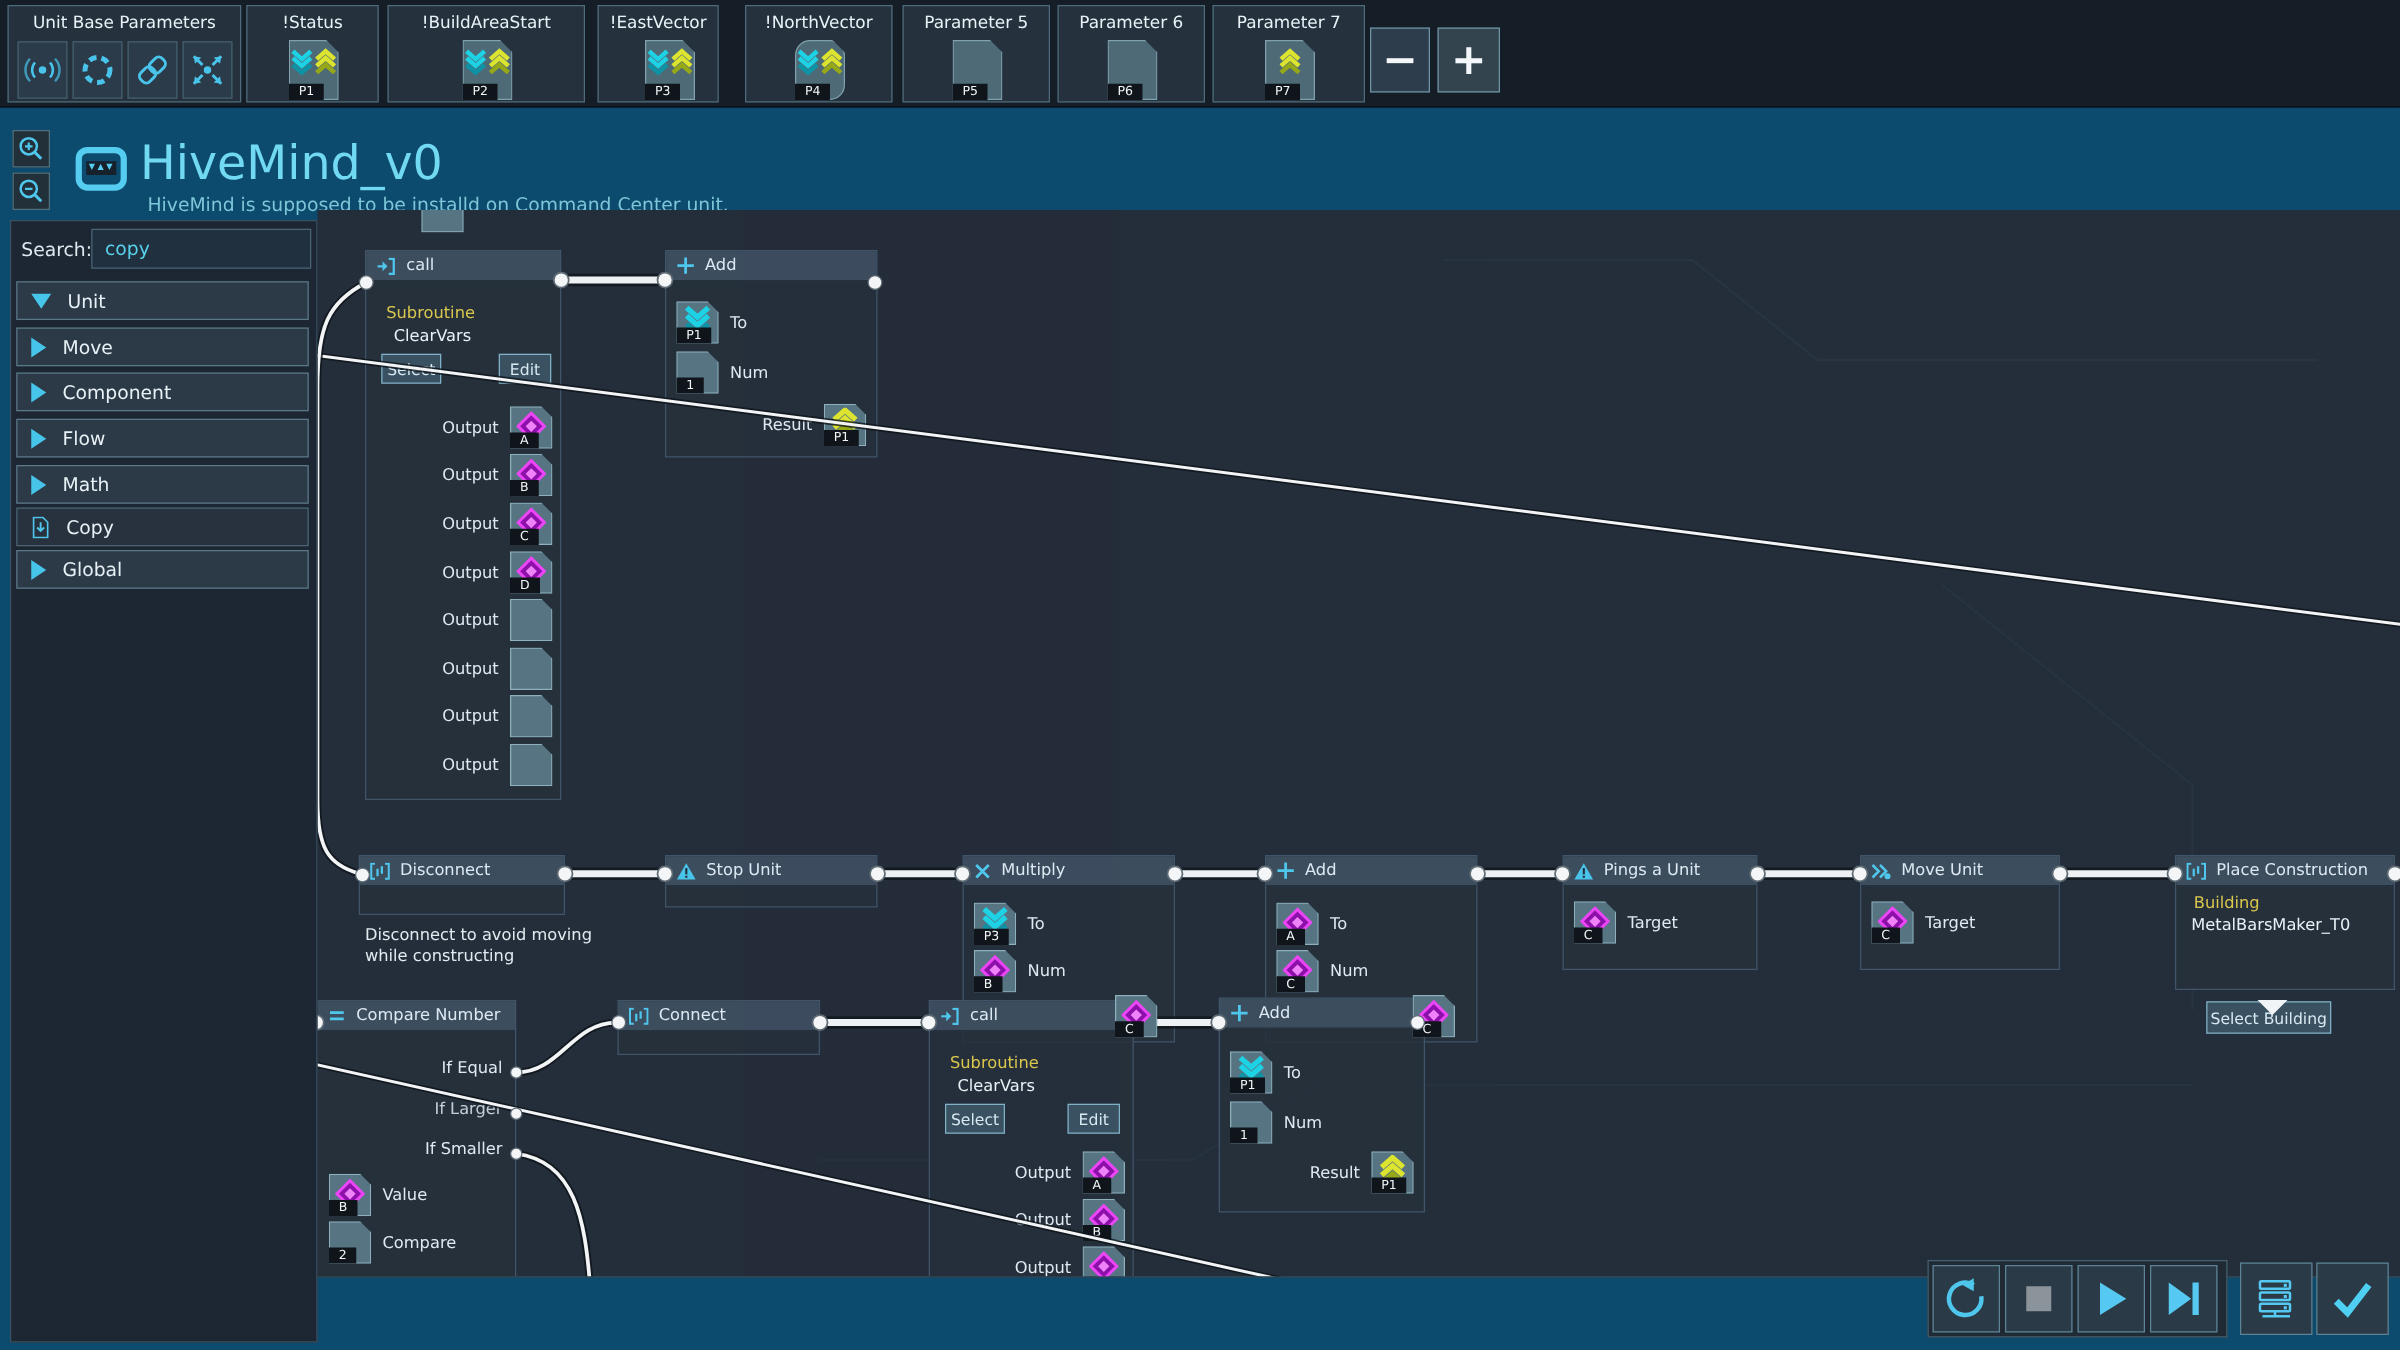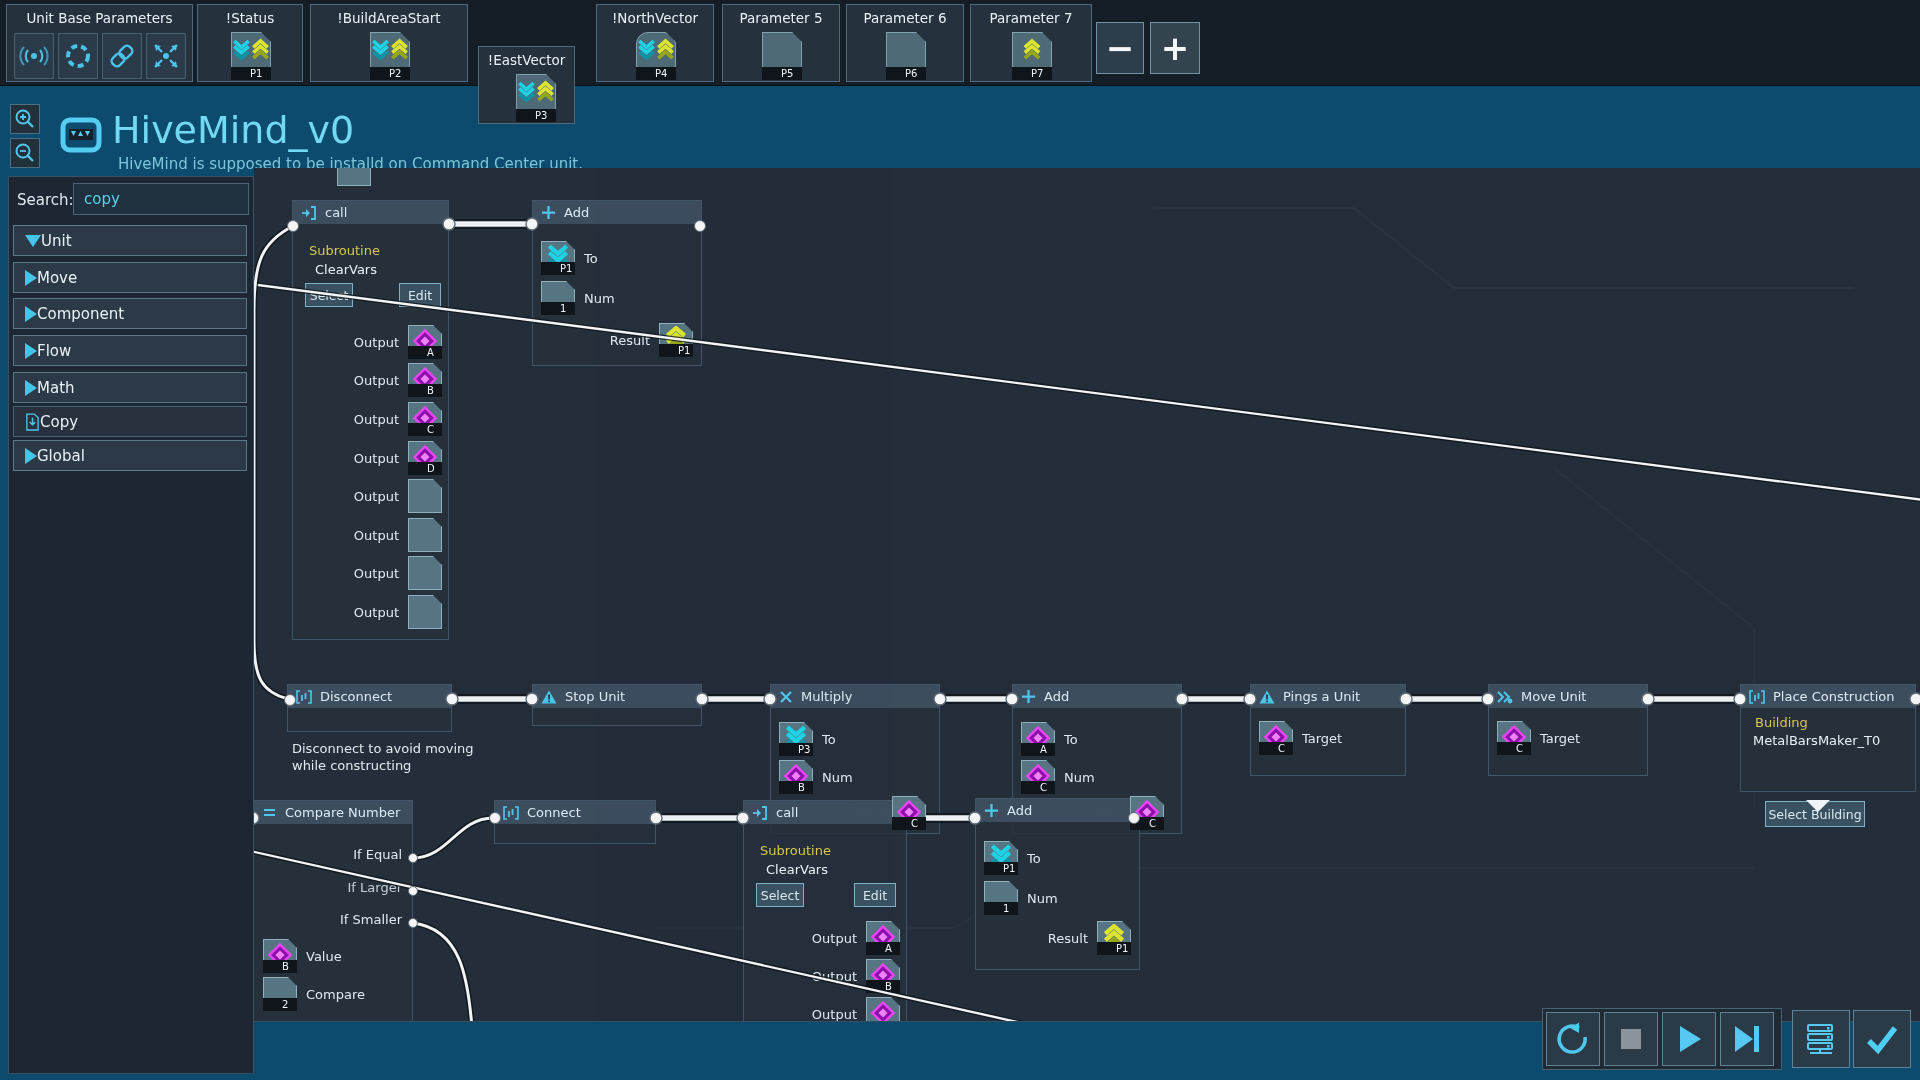--- a/index.html
+++ b/index.html
@@ -14,42 +14,42 @@
   .tab { position:absolute; top:4px; height:78px; background:#25313d;
          border:1px solid #4d6b7c; }
   .tab-title { position:absolute; top:5px; left:0; right:0; text-align:center;
                font-size:13.5px; color:#e9f2f7; white-space:nowrap; }
   .tabcard { position:absolute; top:27px; width:40px; height:48px; background:#4e6a76;
              border:1px solid #7fa2ae;
              clip-path:polygon(0 0,calc(100% - 10px) 0,100% 10px,100% 100%,0 100%); }
   .tabcard .chevwrap { position:absolute; left:50%; top:4px; transform:translateX(-50%);
              display:flex; gap:1px; }
   .badge { position:absolute; left:-1px; bottom:-1px; background:#0f151b; color:#f2f6f9;
-           font-size:10px; line-height:13px; padding:0 19px; min-width:10px; text-align:center; }
+           font-size:10px; line-height:13px; padding:0 8px; min-width:10px; text-align:center; }
   .icon-box { position:absolute; top:28px; width:40px; height:46px; background:#2b3b49;
               border:1px solid #45606f; display:flex; align-items:center; justify-content:center; }
   .pm-btn { position:absolute; top:22px; height:52px; background:#2d3d4b; border:1px solid #6d93a4;
             color:#f4f8fa; display:flex; align-items:center; justify-content:center;
             font-size:34px; font-weight:bold; }
 
   
   .zoom-btn { position:absolute; left:10px; width:30px; height:30px; background:#223039;
               border:1px solid #4f707f; display:flex; align-items:center; justify-content:center; }
   #page-title { position:absolute; left:112px; top:108px; font-size:38px; color:#72d9f2; }
   #page-subtitle { position:absolute; left:118px; top:155px; font-size:15px; color:#7cc6d8; }
 
   
   #sidebar { position:absolute; left:8px; top:176px; width:246px; height:898px;
              background:#1c2733; border:1px solid #3b5162; }
   .search-label { position:absolute; left:8px; top:14px; font-size:15px; color:#dfe9f0; }
   .search-input { position:absolute; left:64px; top:6px; width:176px; height:32px;
                   background:#20303e; border:1px solid #4a6375; color:#58d2ec;
                   font-size:15px; padding-left:10px; font-family:"DejaVu Sans",sans-serif; }
   .side-item { position:absolute; left:4px; width:234px; height:31px; background:#2c3a47;
-               border:1px solid #5b7889; display:flex; align-items:center; 
+               border:1px solid #5b7889; display:flex; align-items:center; gap:13px;
                padding-left:11px; font-size:15px; color:#e8f1f6; }
   .tri-right { width:0; height:0; border-top:8px solid transparent; border-bottom:8px solid transparent;
                border-left:12px solid #47c4ea; }
   .tri-down { width:0; height:0; border-left:8px solid transparent; border-right:8px solid transparent;
               border-top:12px solid #47c4ea; }
 
   
   #canvas { position:absolute; left:254px; top:168px; width:1666px; height:854px;
             background:#242e3a; overflow:hidden; border-bottom:1px solid #33505e; }
 
@@ -167,21 +167,21 @@
             <svg width="18" height="26">
               <use href="#c3d"></use>
             </svg>
             <svg width="18" height="26">
               <use href="#c3u"></use>
             </svg>
           </span>
       <span class="badge">P2</span>
     </div>
   </div>
-  <div class="tab" style="left:478px;width:97px;margin-top:42px;">
+  <div class="tab" style="left:478px;width:97px;">
     <div class="tab-title">!EastVector</div>
     <div class="tabcard" style="left:37px;">
       <span class="chevwrap">
             <svg width="18" height="26">
               <use href="#c3d"></use>
             </svg>
             <svg width="18" height="26">
               <use href="#c3u"></use>
             </svg>
           </span>

